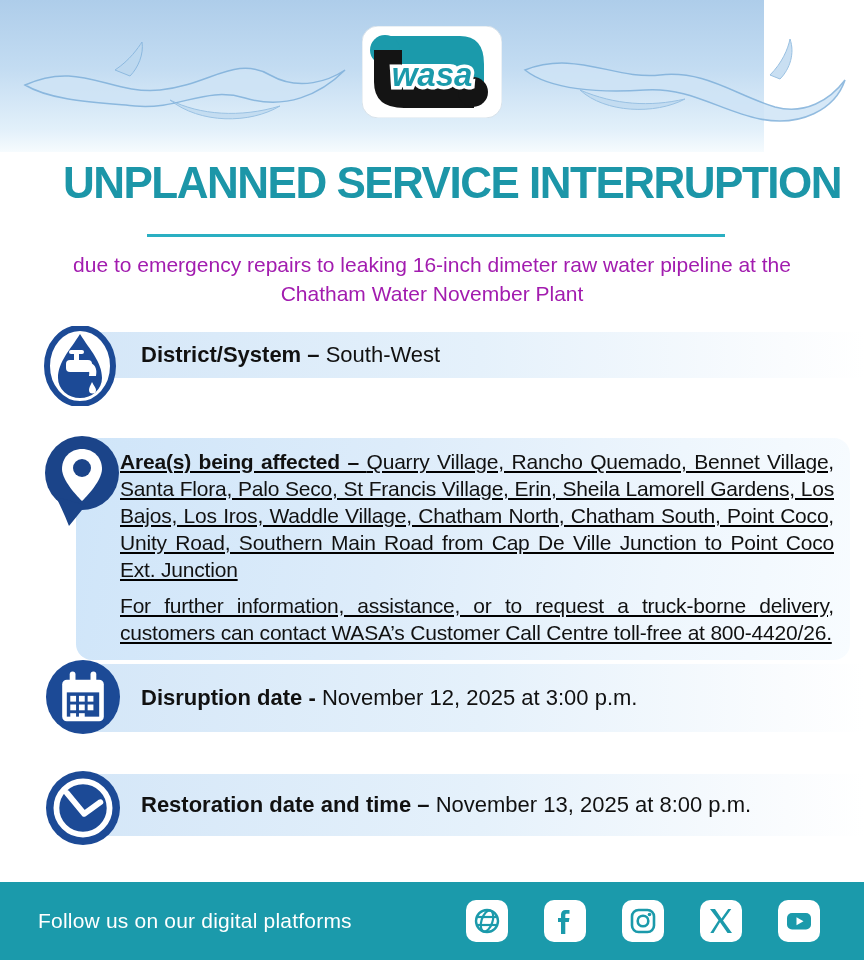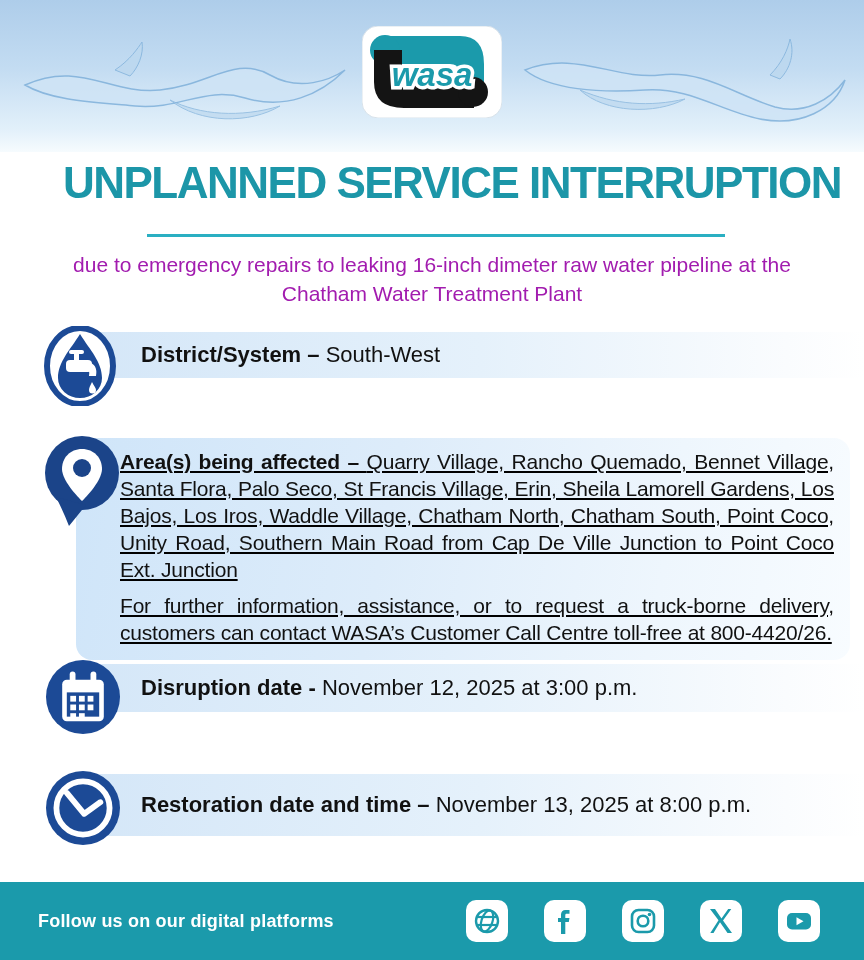--- a/index.html
+++ b/index.html
@@ -1,20 +1,20 @@
 <!DOCTYPE html>
 <html><head>
 <meta charset="utf-8">
 <style>
   html,body{margin:0;padding:0;}
   body{font-family:"Liberation Sans",sans-serif;background:#888;}
   .page{position:relative;width:864px;height:960px;margin:0 auto;background:#ffffff;overflow:hidden;}
 
   
-  .header{position:absolute;left:0;top:0;width:864px;height:152px;
+  .header{position:absolute;left:0;top:0;width:764px;height:152px;
     background:linear-gradient(to bottom,#aecdea 0%,#c3dcf2 45%,#e2f0fa 85%,#f6fbfe 100%);}
   .splash{position:absolute;top:0;}
   .logo-wrap{position:absolute;left:362px;top:26px;width:140px;height:92px;}
 
   
   .title{position:absolute;left:0;top:158px;width:864px;text-align:center;
     font-weight:bold;font-size:44px;letter-spacing:-1.5px;white-space:nowrap;padding-left:20px;}
   .divider{position:absolute;left:147px;top:234px;width:578px;height:3px;background:#2aafc2;}
   .subtitle{position:absolute;left:32px;top:250px;width:800px;text-align:center;
     font-size:21px;line-height:29px;color:#a21caf;}
@@ -32,28 +32,28 @@
 
   .areas-panel{position:absolute;left:76px;top:438px;width:774px;
     border-radius:16px;
     background:linear-gradient(100deg,#cfe5f9 0%,#ddecfa 40%,#eef6fd 75%,#f8fcff 100%);
     padding:10px 16px 14px 44px;box-sizing:border-box;text-decoration:underline;}
   .areas-text{font-size:21px;line-height:27px;color:#111;text-align:justify;letter-spacing:-0.2px;}
   .areas-text + .areas-text{margin-top:9px;}
   .pin-icon{position:absolute;left:-34px;top:-5px;width:80px;height:96px;}
 
   .calendar-icon{left:46px;top:660px;width:74px;height:74px;}
-  .row2-bg{top:664px;height:48px;}
+  .row2-bg{top:664px;height:68px;}
 
   .clock-icon{left:46px;top:771px;width:74px;height:74px;}
   .row3-bg{top:774px;height:62px;}
 
   
   .footer{position:absolute;left:0;top:882px;width:864px;height:78px;display:flex;align-items:center;}
-  .footer-text{margin-left:38px;color:#ffffff;font-size:18px;font-weight:bold;letter-spacing:0.2px;}
+  .footer-text{margin-left:38px;color:#ffffff;font-size:21px;font-weight:normal;letter-spacing:0.2px;}
   .social-row{position:absolute;left:466px;top:18px;display:flex;gap:36px;}
   .social{width:42px;height:42px;background:#ffffff;border-radius:10px;
     display:flex;align-items:center;justify-content:center;cursor:pointer;}
 </style>
 </head>
 <body>
 
 <div class="page">
 
   <div class="header">
@@ -84,21 +84,21 @@
 
         <text x="70" y="60" text-anchor="middle" font-family="Liberation Sans, sans-serif" font-size="33" font-weight="bold" font-style="italic" fill="#1b9aab" stroke="#ffffff" stroke-width="7" paint-order="stroke">wasa</text>
       </svg>
     </div>
   </div>
 
   <div class="title" style="color:#1c96a8;">UNPLANNED SERVICE INTERRUPTION</div>
   <div class="divider"></div>
   <div class="subtitle">
     <div>due to emergency repairs to leaking 16-inch dimeter raw water pipeline at the</div>
-    <div>Chatham Water Treatment Plant</div>
+    <div>Chatham Water November Plant</div>
   </div>
 
   <div class="icon-circle district-icon">
     <svg width="72" height="80" viewBox="0 0 72 80">
       <ellipse cx="36" cy="40" rx="33" ry="38" fill="#ffffff" stroke="#1c4a96" stroke-width="6"></ellipse>
       <path d="M36 8 C26 24 14 36 14 52 A22 20 0 0 0 58 52 C58 36 46 24 36 8 Z" fill="#1c4a96"></path>
       <rect x="30" y="26" width="5" height="9" fill="#ffffff"></rect>
       <rect x="25" y="24" width="15" height="4" rx="2" fill="#ffffff"></rect>
       <rect x="22" y="34" width="26" height="12" rx="4" fill="#ffffff"></rect>
       <path d="M44 36 Q54 38 52 50 L45 50 Q46 42 42 42 Z" fill="#ffffff"></path>

